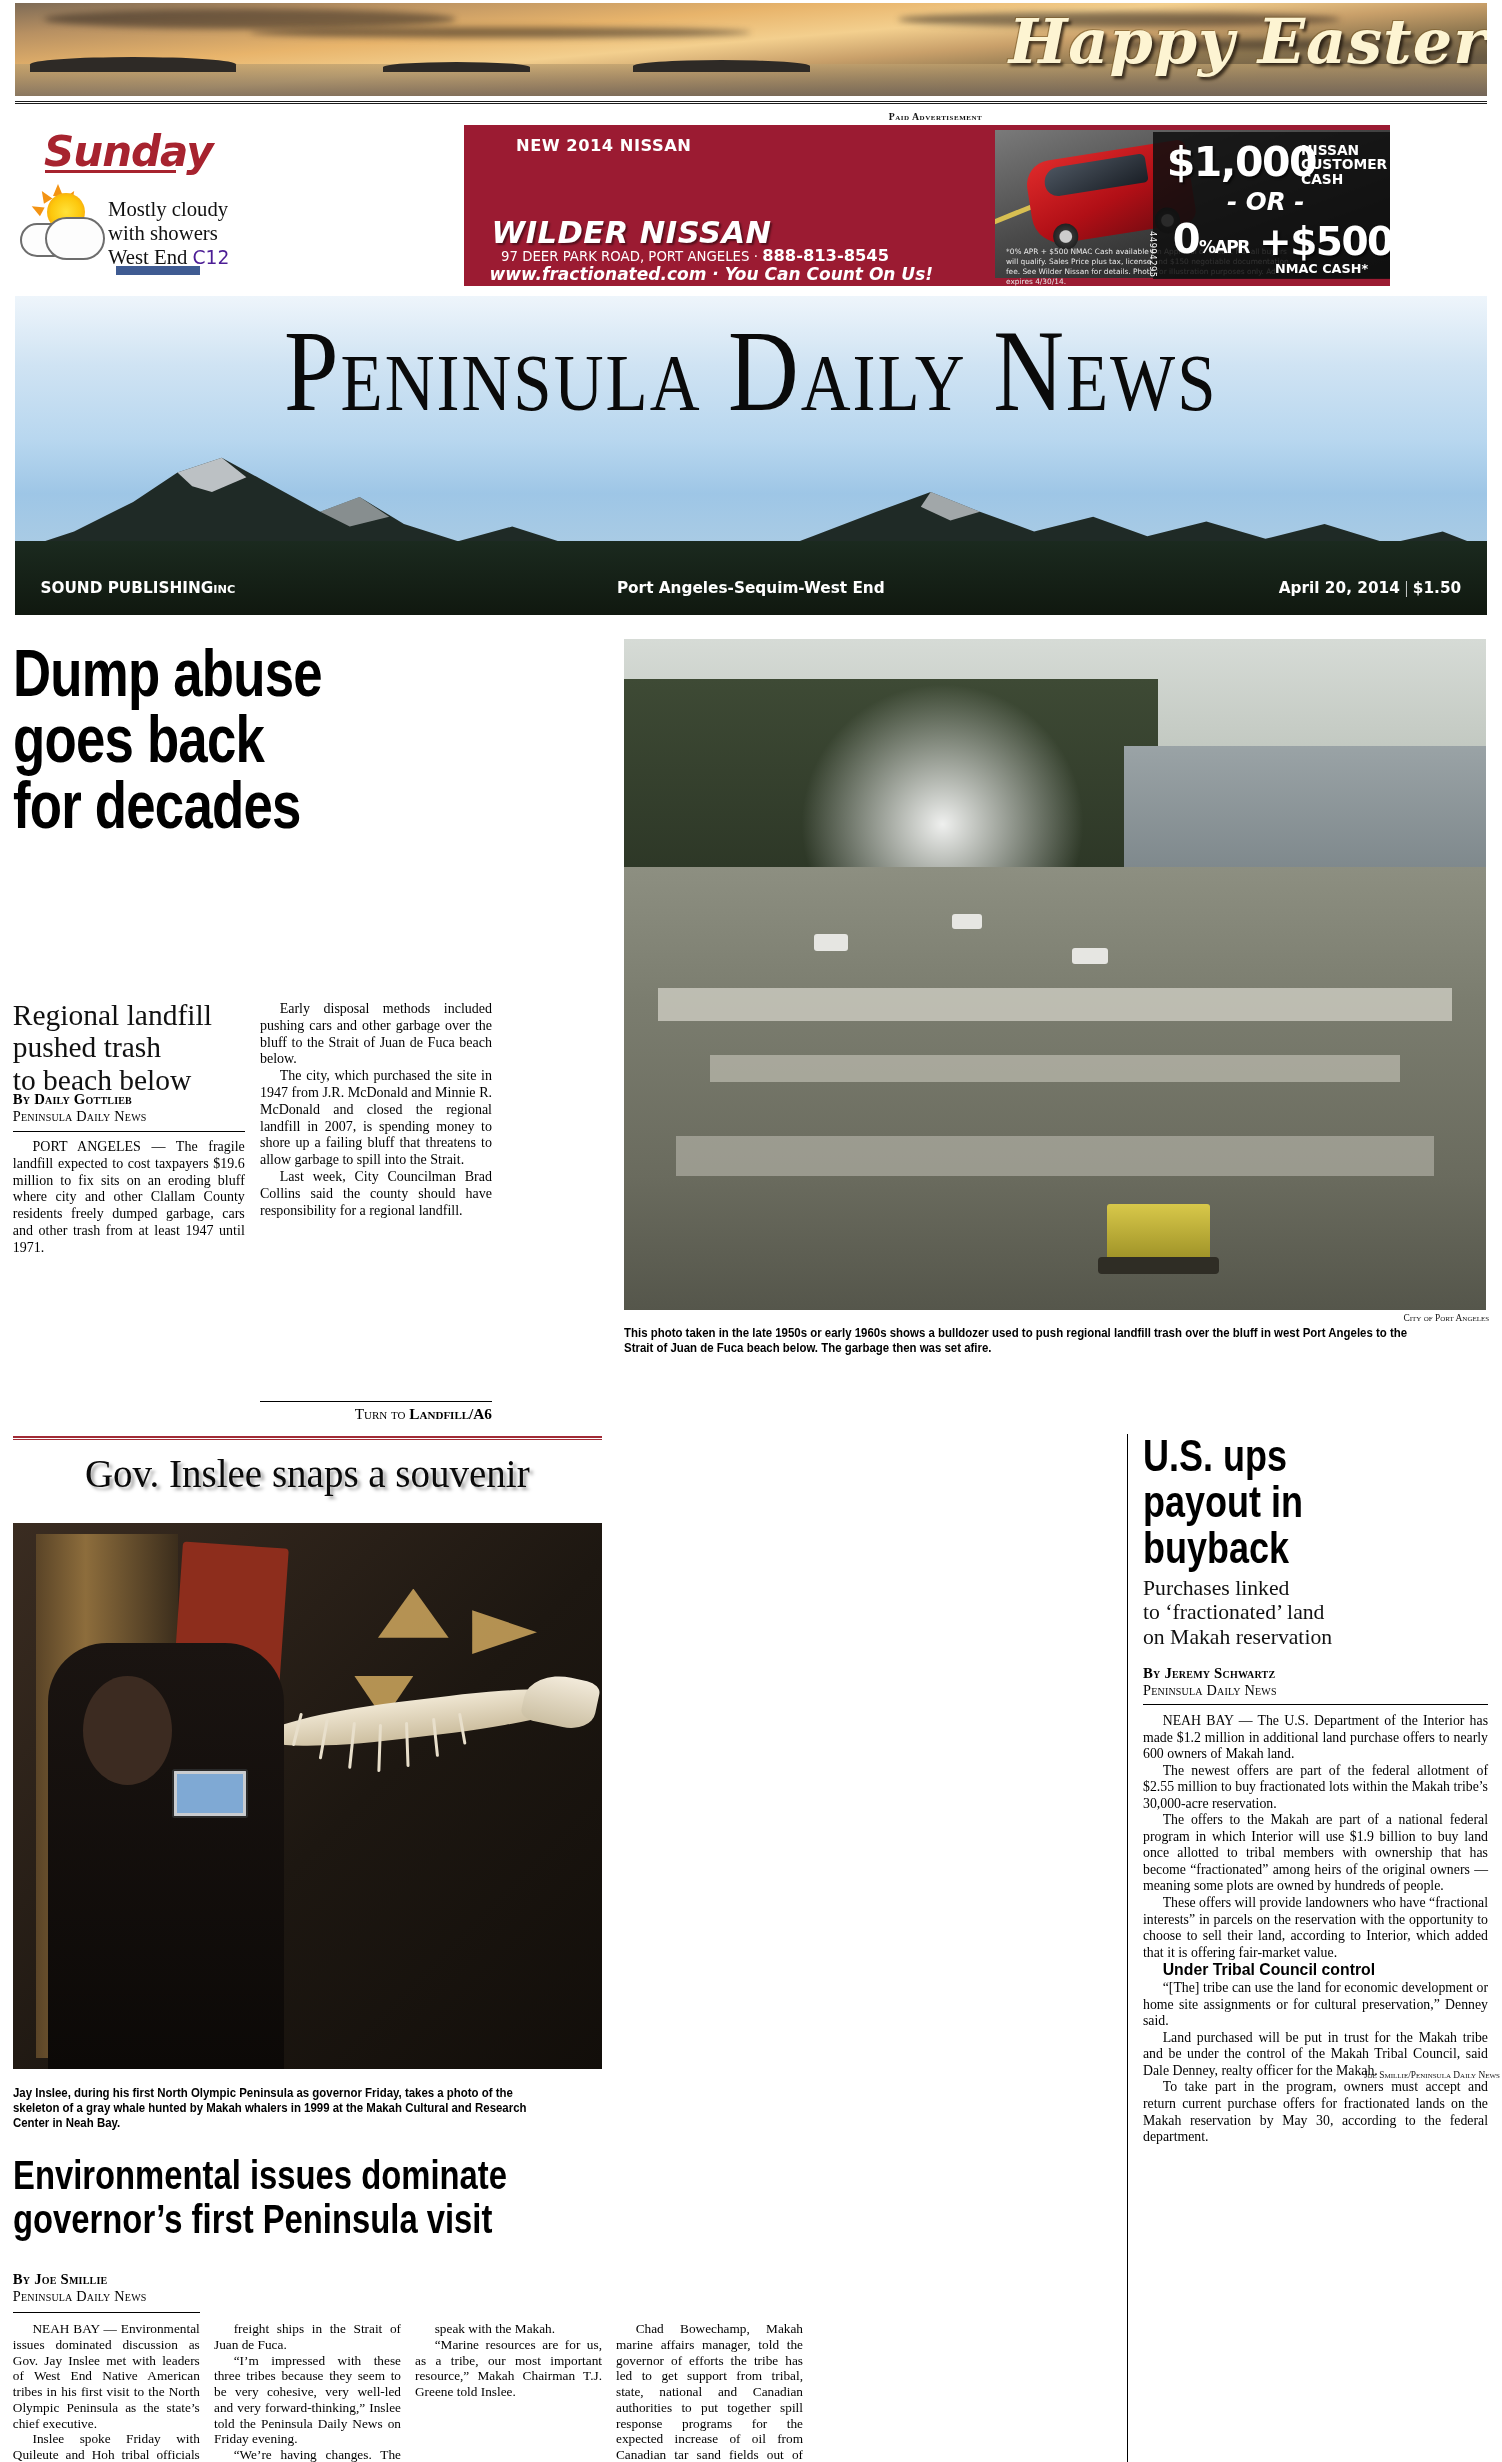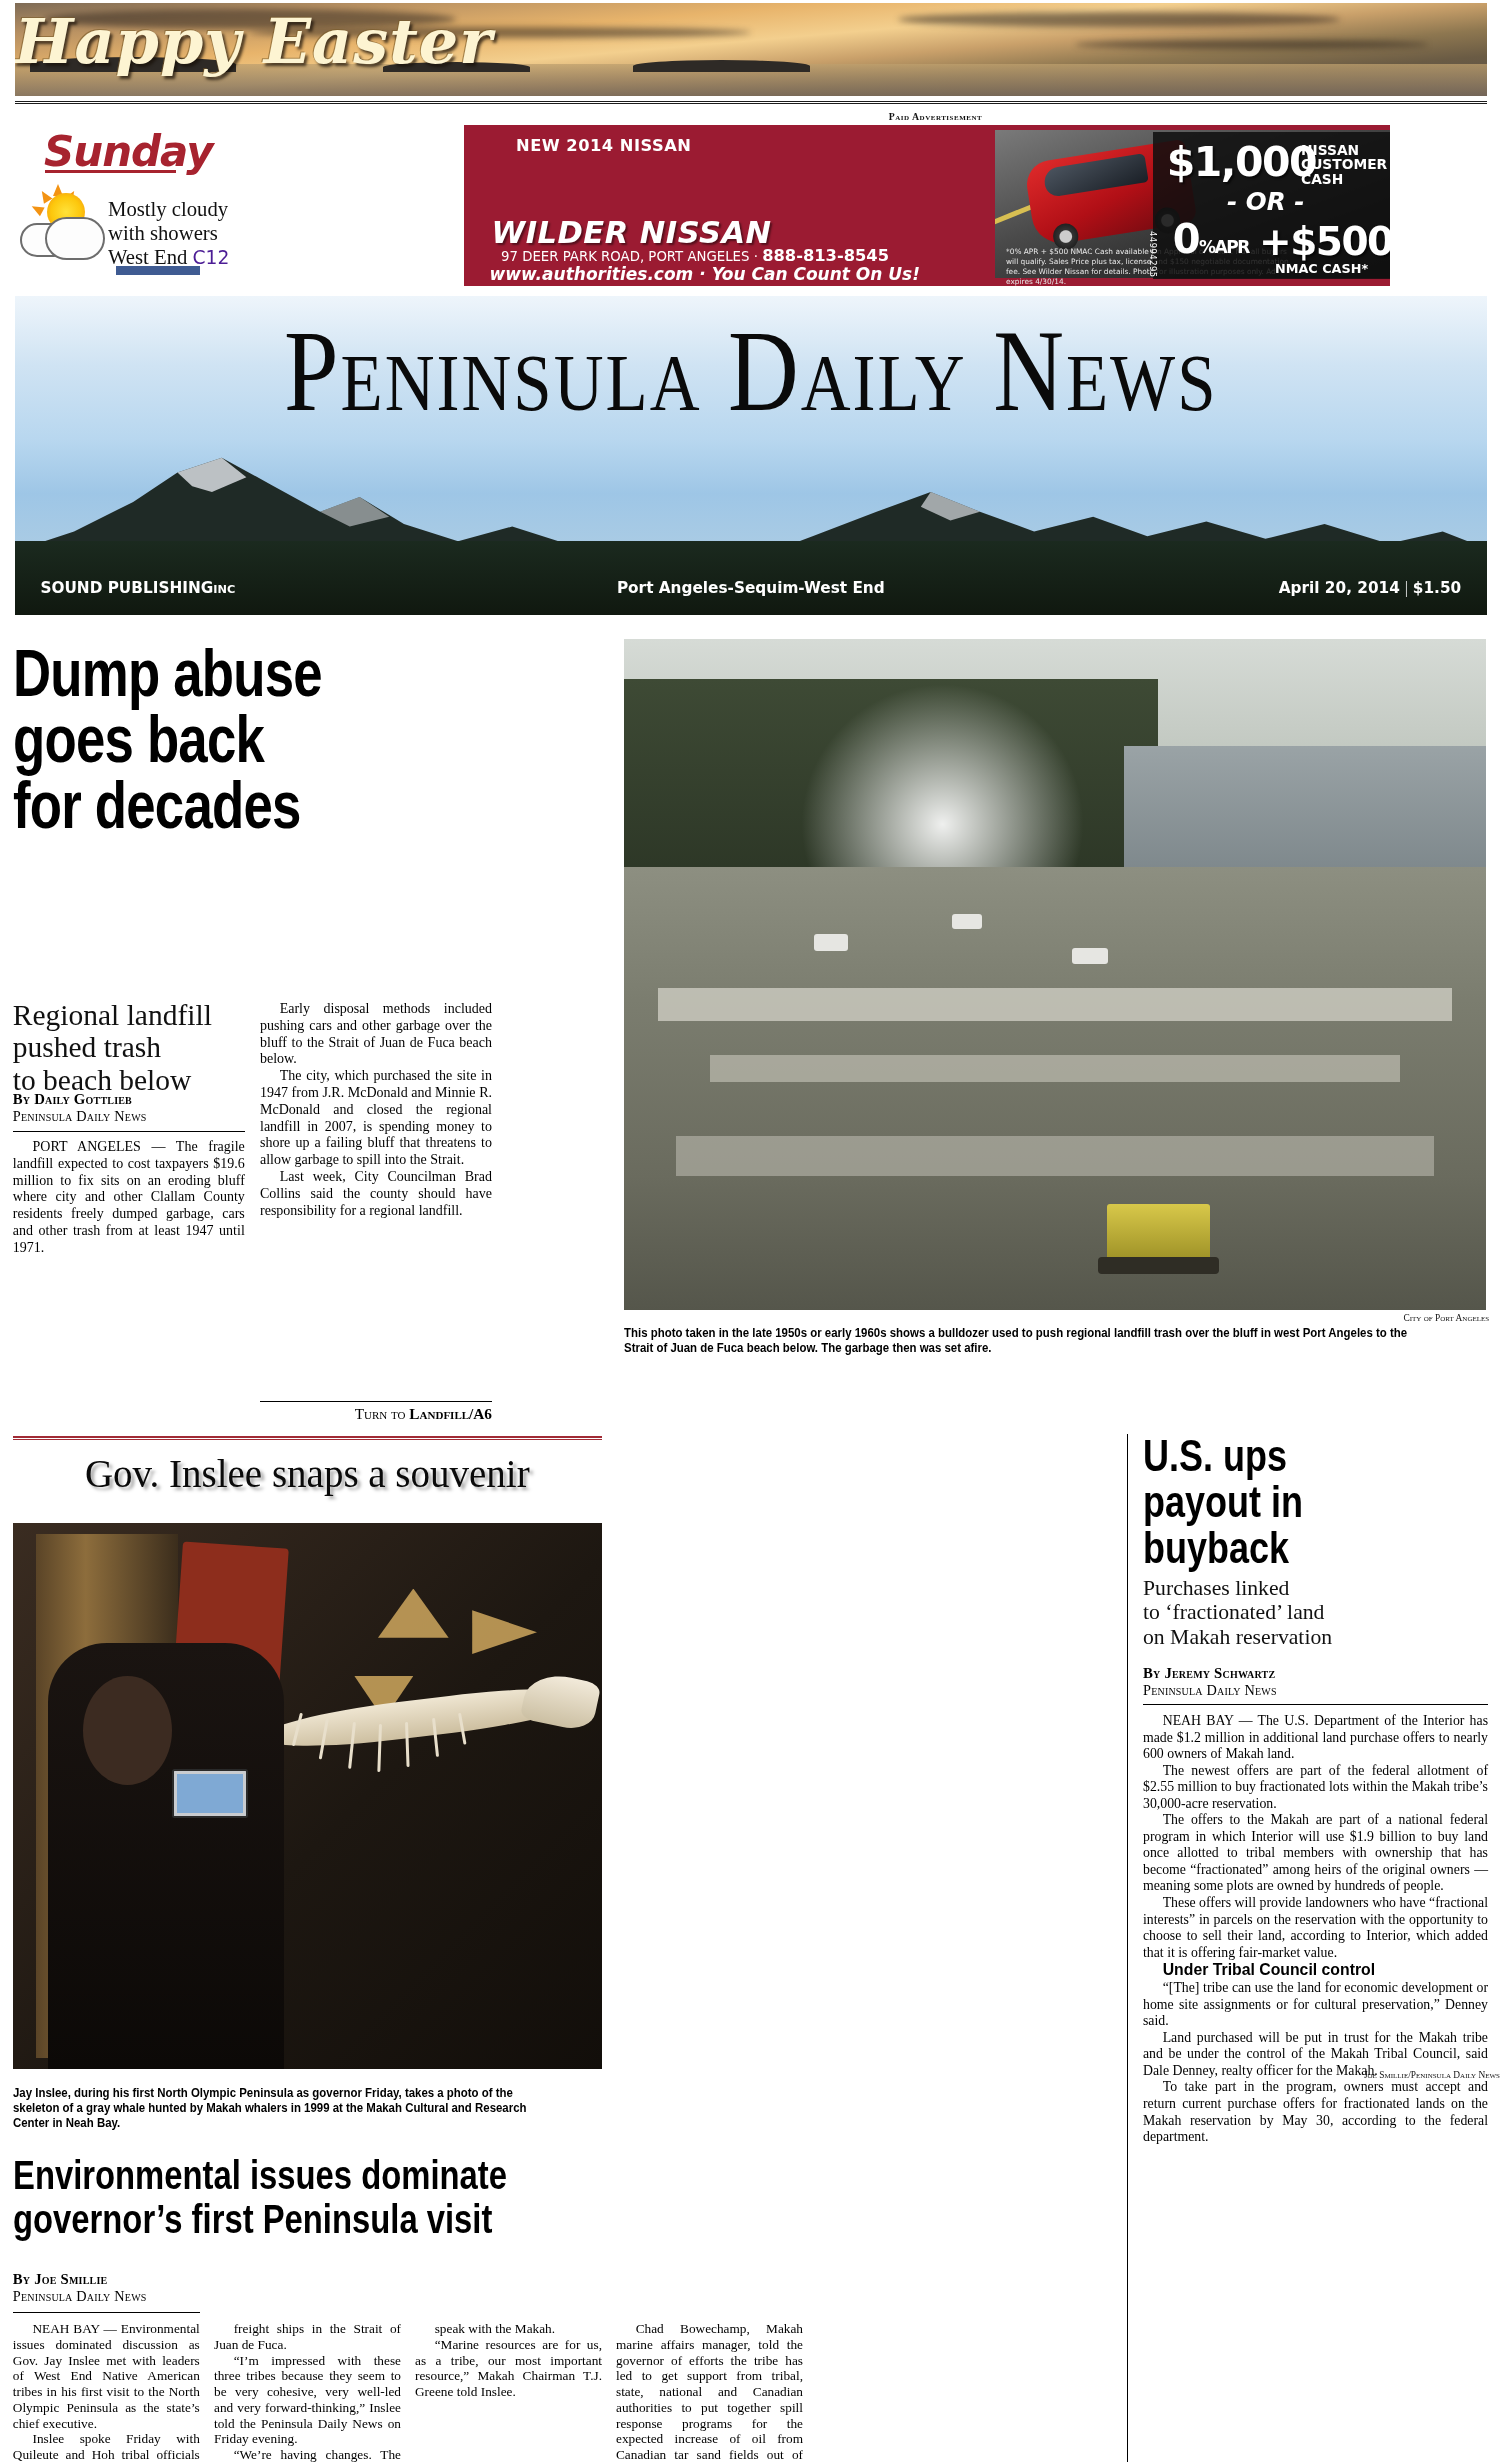--- a/index.html
+++ b/index.html
@@ -16,21 +16,21 @@
     position: absolute; left: 14.8px; top: 3px; width: 1472px; height: 93px;
     background: linear-gradient(175deg,#7e6b56 0%,#b79062 14%,#e8b46b 32%,#f3cf8e 46%,
                 #c9a06a 58%,#8e7750 70%,#6a5b44 82%,#57504a 100%);
     overflow: hidden;
   }
   .eb-cloud { position:absolute; background: rgba(50,40,32,.55); border-radius:50%; filter: blur(3px); }
   .eb-water { position:absolute; left:0; bottom:0; width:100%; height:34%;
     background: linear-gradient(180deg, rgba(190,160,110,.75), rgba(120,105,90,.85)); }
   .eb-island { position:absolute; bottom:26%; background:#2e2a26; border-radius:50% 50% 0 0; }
   .easter-text {
-    position: absolute; left:0; right:0; top: 2px; text-align: left;
+    position: absolute; left:0; right:0; top: 2px; text-align: right;
     font-family: "DejaVu Serif", serif; font-style: italic; font-weight: bold;
     font-size: 62px; letter-spacing: 1px;
     color: #fdf4d2;
     text-shadow: 2.5px 3px 3px rgba(25,18,10,.75), -1px -1px 0 rgba(120,90,40,.6);
   }
   .banner-rule { position:absolute; left:14.8px; top: 101px; width:1472px; height:3px;
     border-top:1.5px solid #1c1c1c; border-bottom:1px solid #1c1c1c; }
 
   
   .paid-ad-label { position:absolute; left:788px; top:111px; width:295px; text-align:center;
@@ -275,21 +275,21 @@
 
 <div class="nissan-ad">
   <div class="nis-new">NEW 2014 NISSAN</div>
   <div class="nis-wilder">WILDER NISSAN</div>
   <div class="nis-addr">
     <span>97 DEER PARK ROAD, PORT ANGELES</span>
     <span> · </span>
     <span class="nis-phone">888-813-8545</span>
   </div>
   <div class="nis-web">
-    <span>www.authorities.com</span>
+    <span>www.fractionated.com</span>
     <span> · </span>
     <span>You Can Count On Us!</span>
   </div>
 
   <div class="nis-photo">
     <div class="nis-road-line"></div>
     <div class="nis-car">
       <div class="nis-car-win"></div>
       <div class="nis-wheel" style="left:17.7px;"></div>
       <div class="nis-wheel" style="right:16.7px;"></div>

